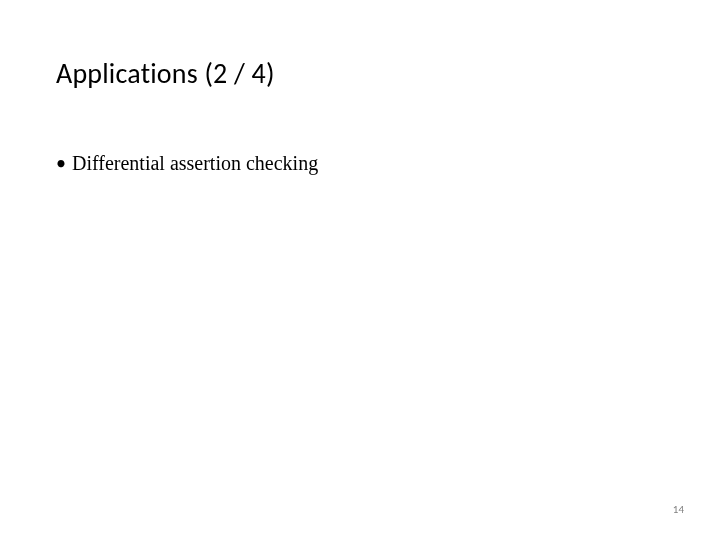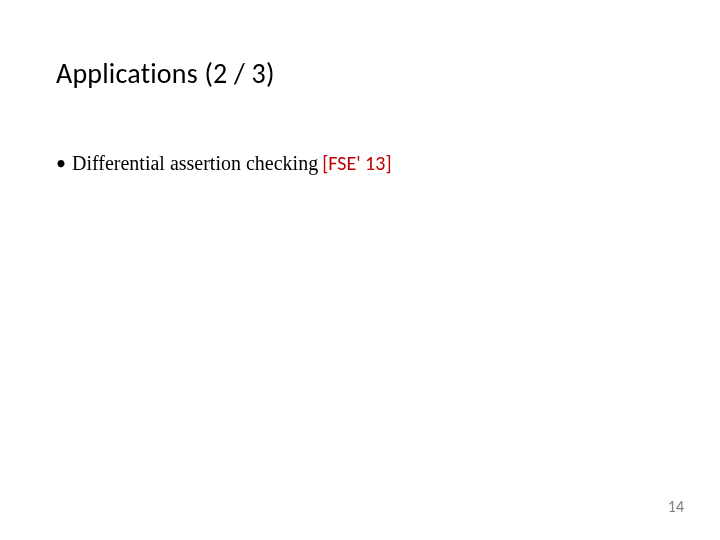--- a/index.html
+++ b/index.html
@@ -43,30 +43,29 @@
       font-family: Liberation Serif, serif;
     }
     .bullet-citation {
       color: #c00000;
       margin-left: 4px;
     }
     .page-number {
       position: absolute;
       bottom: 24px;
       right: 36px;
-      font-size: 16px;
+      font-size: 11px;
       color: #7f7f7f;
     }
   </style>
 </head>
 <body>
 
 <div class="slide">
-  <h1 class="title">Applications (2 / 3)</h1>
+  <h1 class="title">Applications (2 / 4)</h1>
 
   <div class="bullet-item">
     <span class="bullet-marker">•</span>
     <span class="bullet-text">Differential assertion checking</span>
-    <span class="bullet-citation">[FSE' 13]</span>
   </div>
 
   <div class="page-number">14</div>
 </div>
 
 </body></html>

